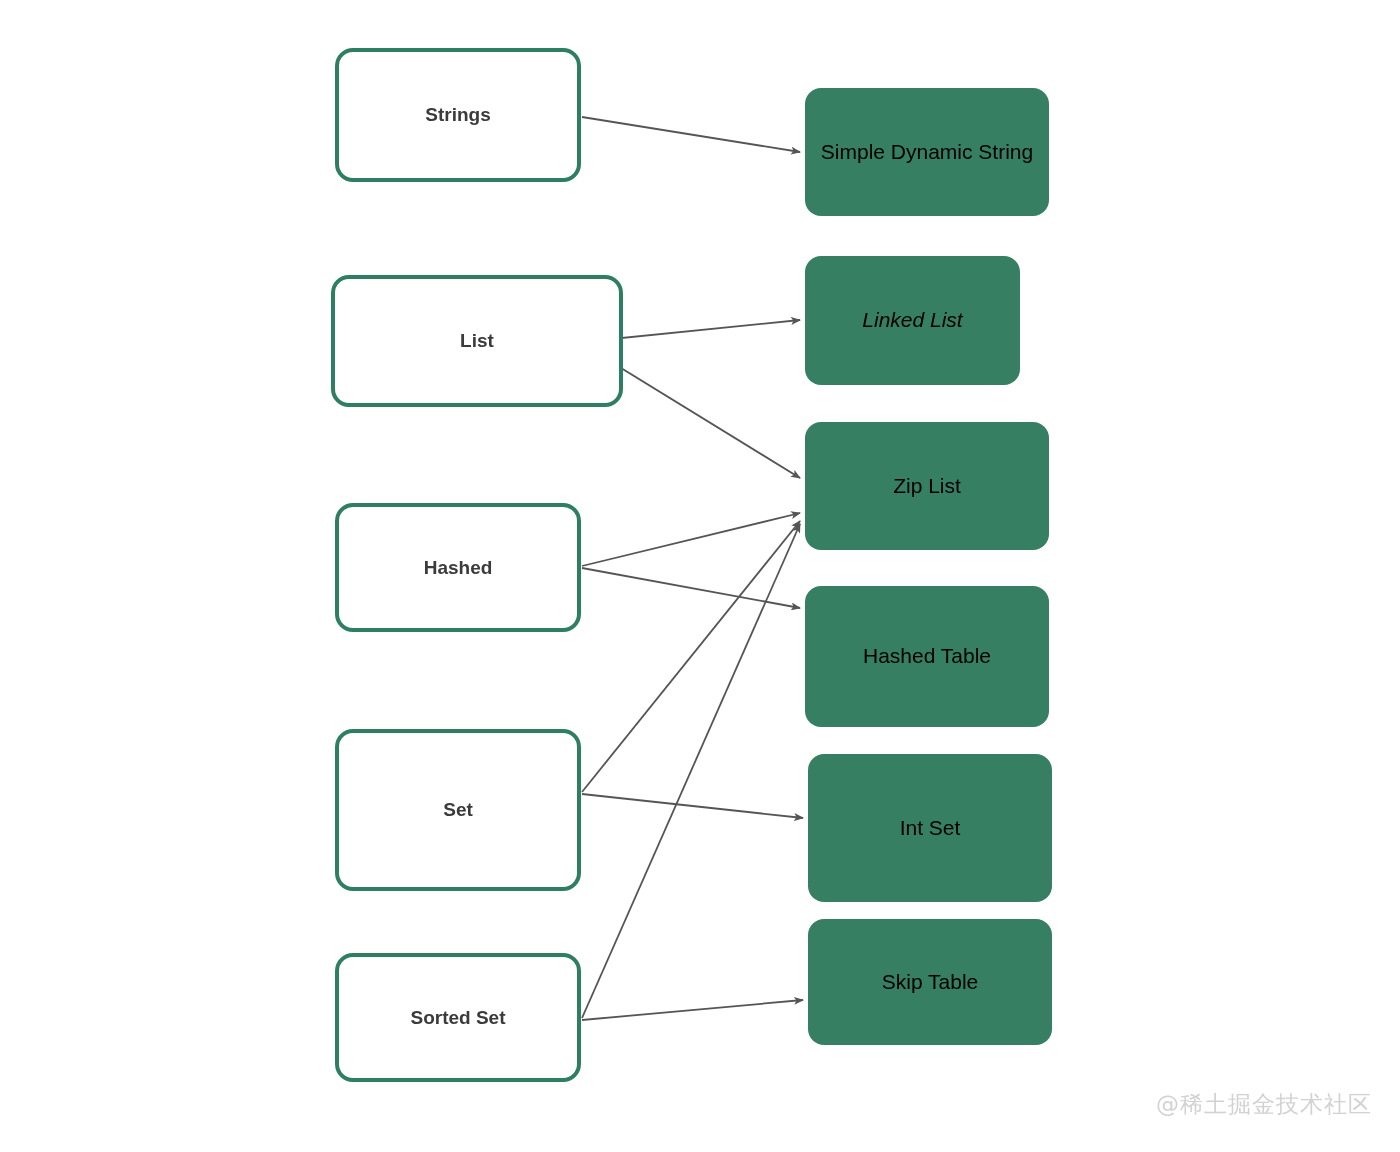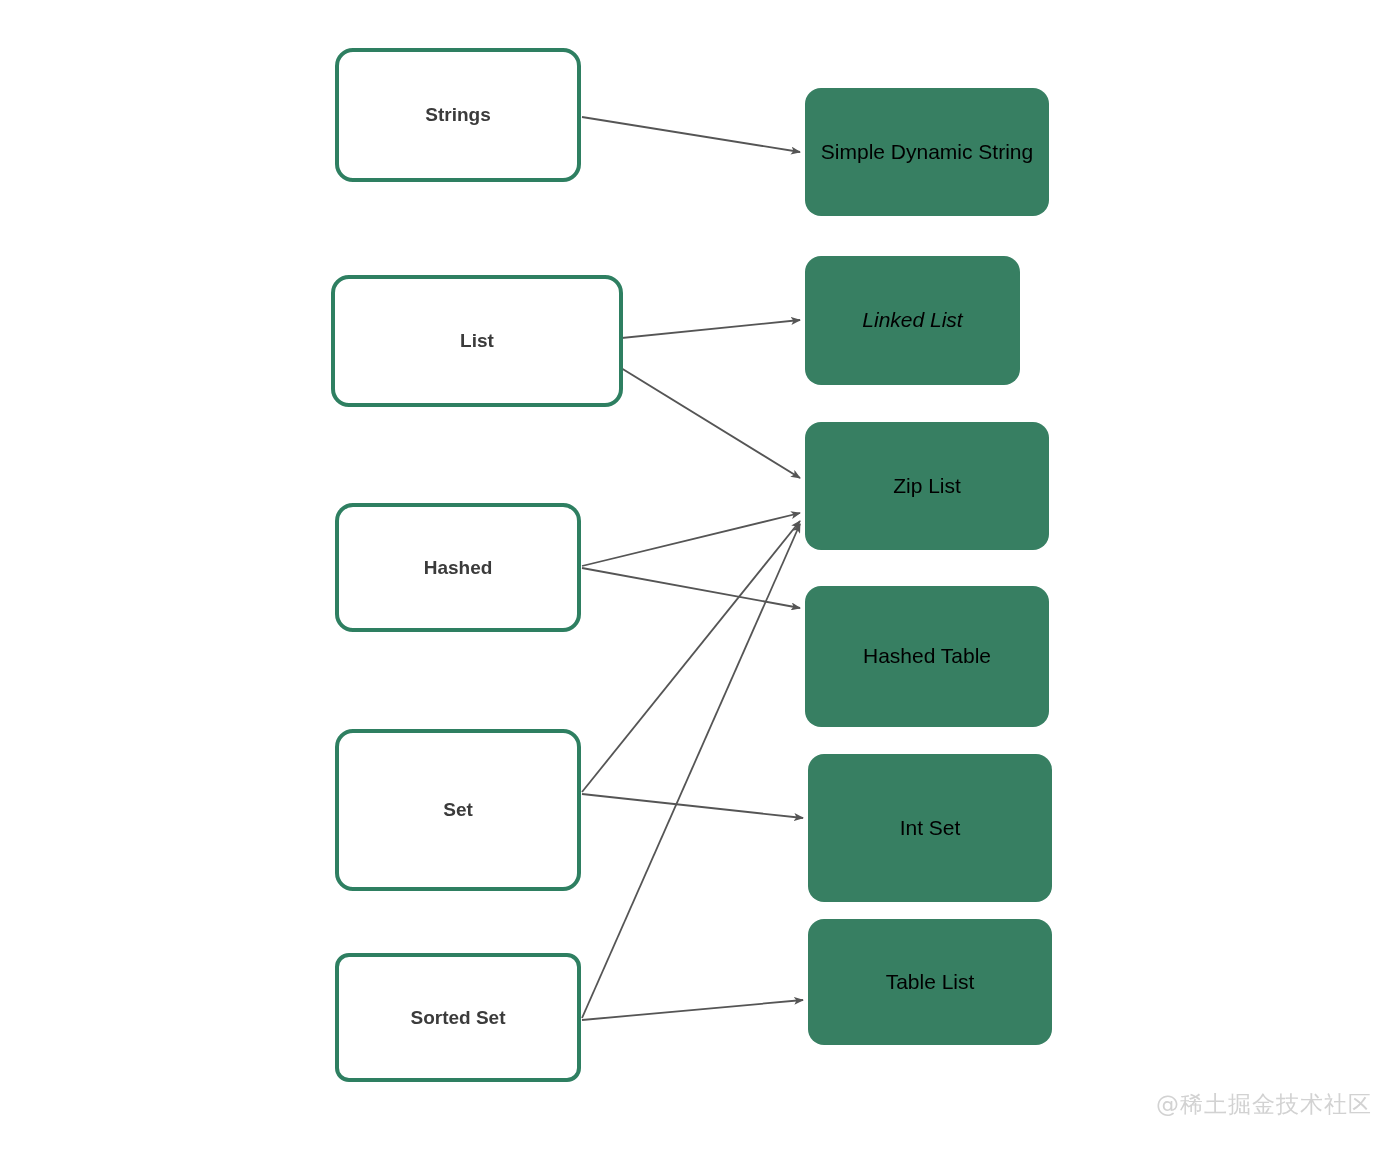--- a/index.html
+++ b/index.html
@@ -100,39 +100,39 @@
       </div>
       <div class="node node-source" style="left: 331px; top: 275px; width: 292px; height: 132px;">
         <span class="node-label">List</span>
       </div>
       <div class="node node-source" style="left: 335px; top: 503px; width: 246px; height: 129px;">
         <span class="node-label">Hashed</span>
       </div>
       <div class="node node-source" style="left: 335px; top: 729px; width: 246px; height: 162px;">
         <span class="node-label">Set</span>
       </div>
-      <div class="node node-source" style="left: 335px; top: 953px; width: 246px; height: 129px; border-radius: 14px;">
+      <div class="node node-source" style="left: 335px; top: 953px; width: 246px; height: 129px;">
         <span class="node-label">Sorted Set</span>
       </div>
     </div>
   <div id="target-nodes">
       <div class="node node-target" style="left: 805px; top: 88px; width: 244px; height: 128px;">
         <span class="node-label">Simple Dynamic String</span>
       </div>
       <div class="node node-target" style="left: 805px; top: 256px; width: 215px; height: 129px; font-style: italic;">
         <span class="node-label">Linked List</span>
       </div>
       <div class="node node-target" style="left: 805px; top: 422px; width: 244px; height: 128px;">
         <span class="node-label">Zip List</span>
       </div>
       <div class="node node-target" style="left: 805px; top: 586px; width: 244px; height: 141px;">
         <span class="node-label">Hashed Table</span>
       </div>
       <div class="node node-target" style="left: 808px; top: 754px; width: 244px; height: 148px;">
         <span class="node-label">Int Set</span>
       </div>
       <div class="node node-target" style="left: 808px; top: 919px; width: 244px; height: 126px;">
-        <span class="node-label">Table List</span>
+        <span class="node-label">Skip Table</span>
       </div>
     </div>
 
   <div class="watermark">@稀土掘金技术社区</div>
 </div>
 
 </body></html>

